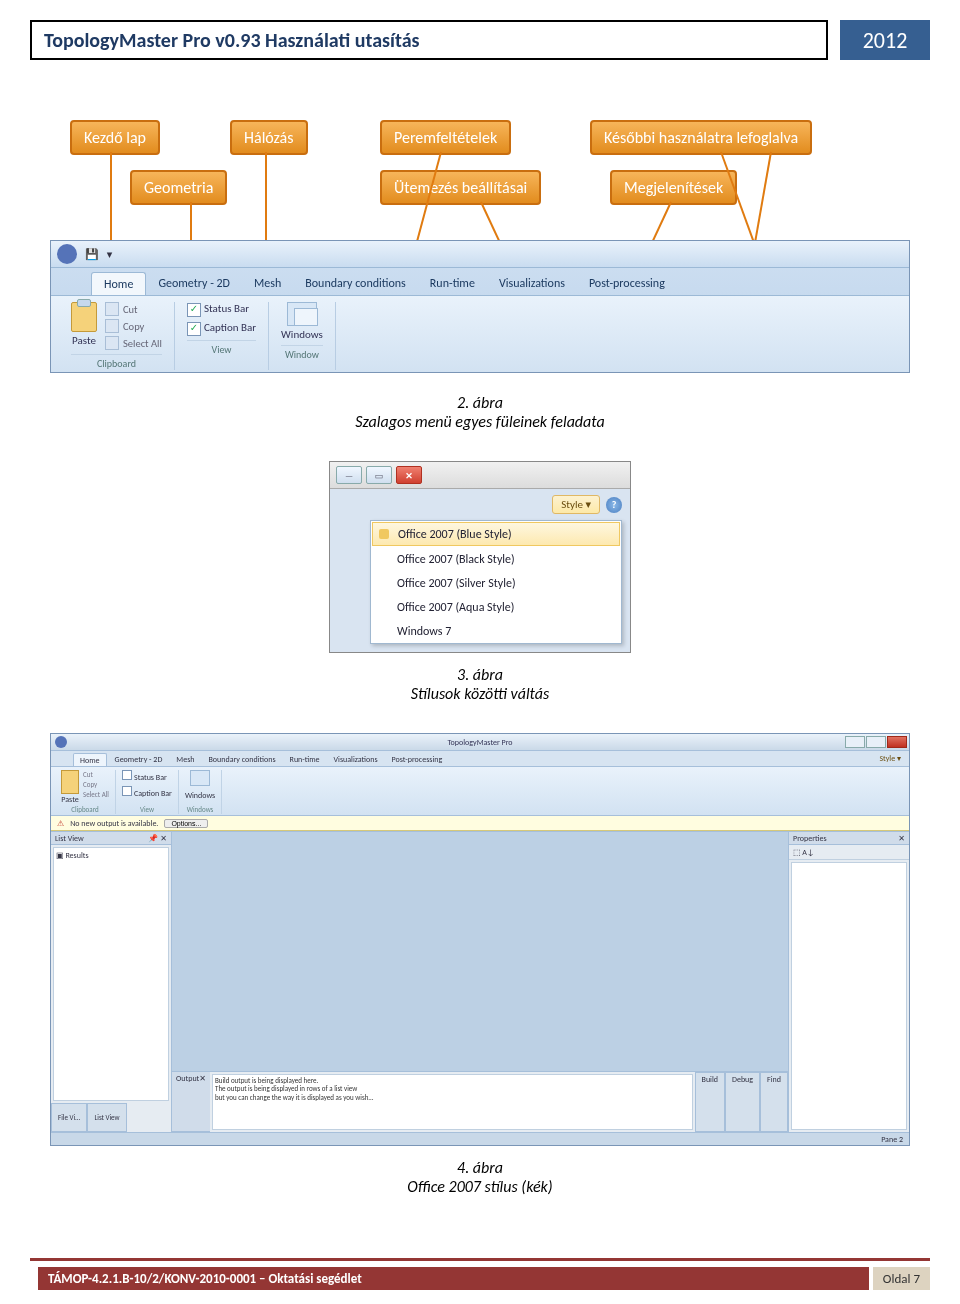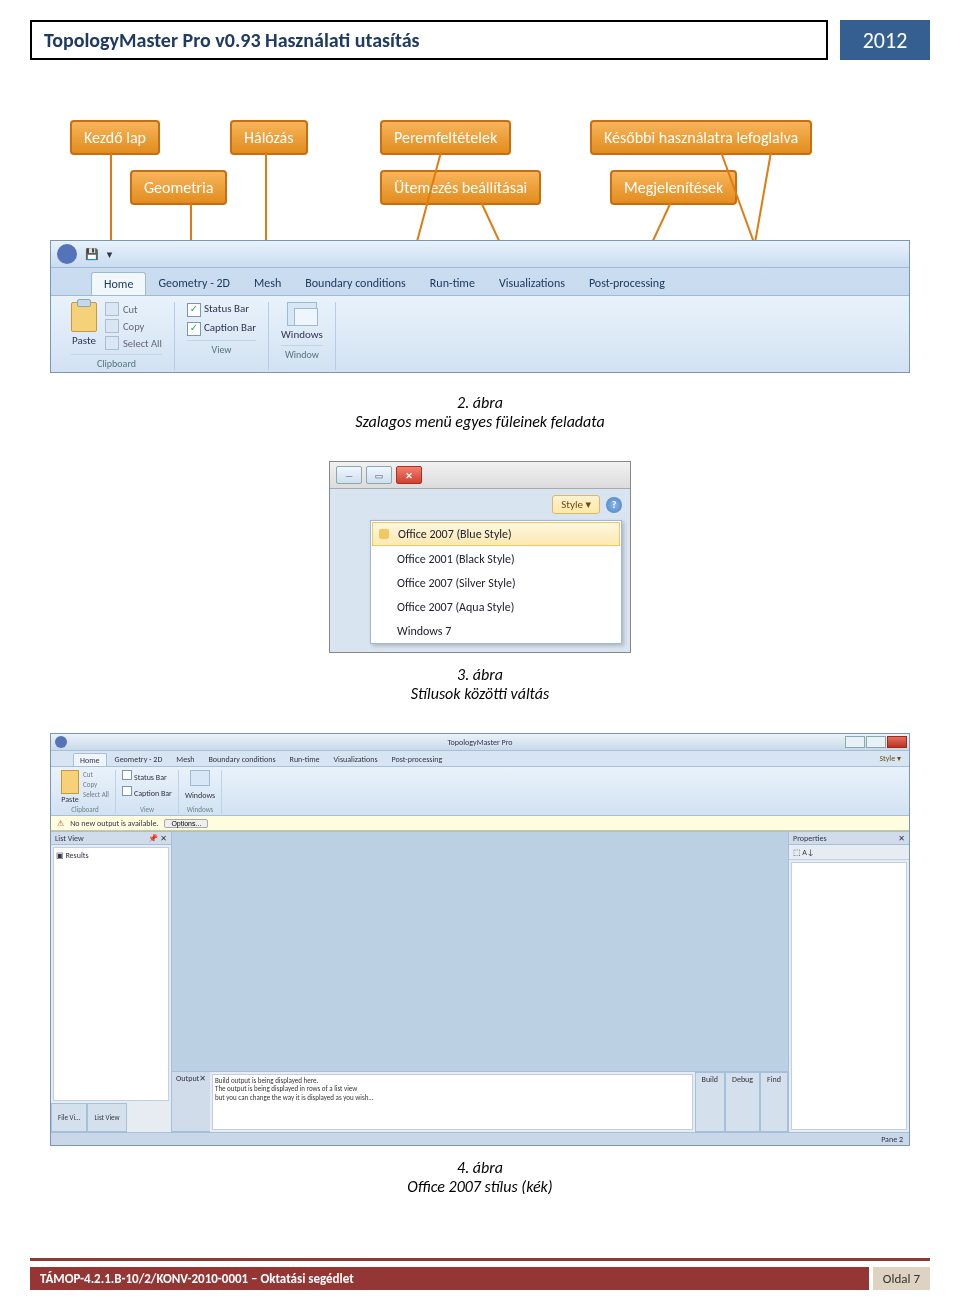--- a/index.html
+++ b/index.html
@@ -257,20 +257,21 @@
     margin-bottom: 6px;
   }
   .footer-inner { display:flex; width:100%; }
   .footer-left {
     flex:1;
     background:#943634;
     color:#fff;
     padding:4px 10px;
     font-weight:bold;
     font-size:13px;
+    margin-left:8px;
   }
   .footer-right {
     background:#ddd3c0;
     color:#333;
     padding:4px 10px;
     font-size:13px;
     border-left: 4px solid #fff;
     white-space: nowrap;
   }
   .footer-wrap { position:absolute; left:30px; right:30px; bottom:14px; }
@@ -370,21 +371,21 @@
       <div class="winbtn">—</div>
       <div class="winbtn">▭</div>
       <div class="winbtn close">✕</div>
     </div>
     <div class="fs-row2">
       <div class="style-btn"><span>Style</span> ▾</div>
       <div class="help-btn">?</div>
     </div>
     <div class="fs-menu">
       <div class="fs-item sel">Office 2007 (Blue Style)</div>
-      <div class="fs-item">Office 2001 (Black Style)</div>
+      <div class="fs-item">Office 2007 (Black Style)</div>
       <div class="fs-item">Office 2007 (Silver Style)</div>
       <div class="fs-item">Office 2007 (Aqua Style)</div>
       <div class="fs-item">Windows 7</div>
     </div>
   </div>
   <div class="caption-fig">
     <span>3. ábra</span><br>
     <span>Stílusok közötti váltás</span>
   </div>
 

